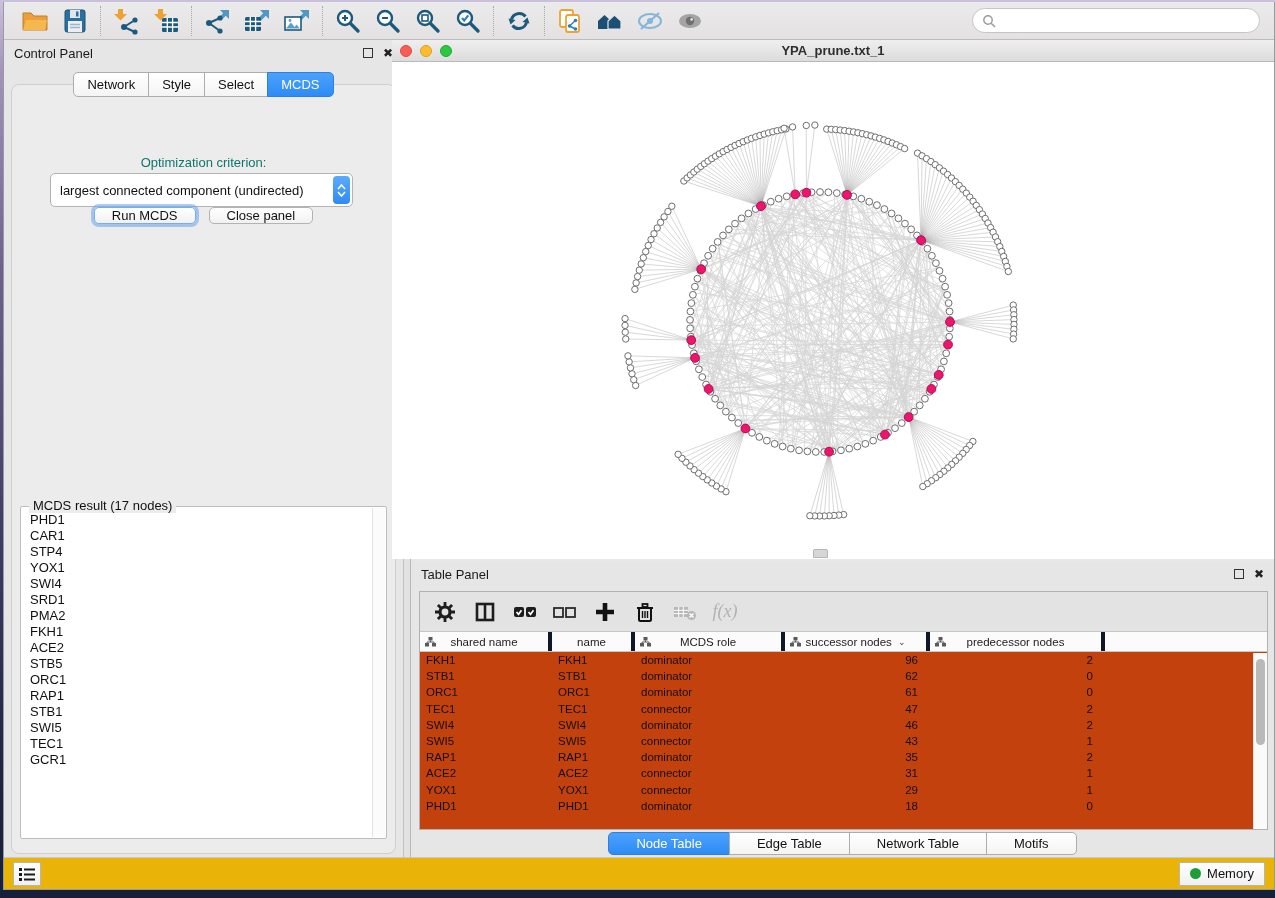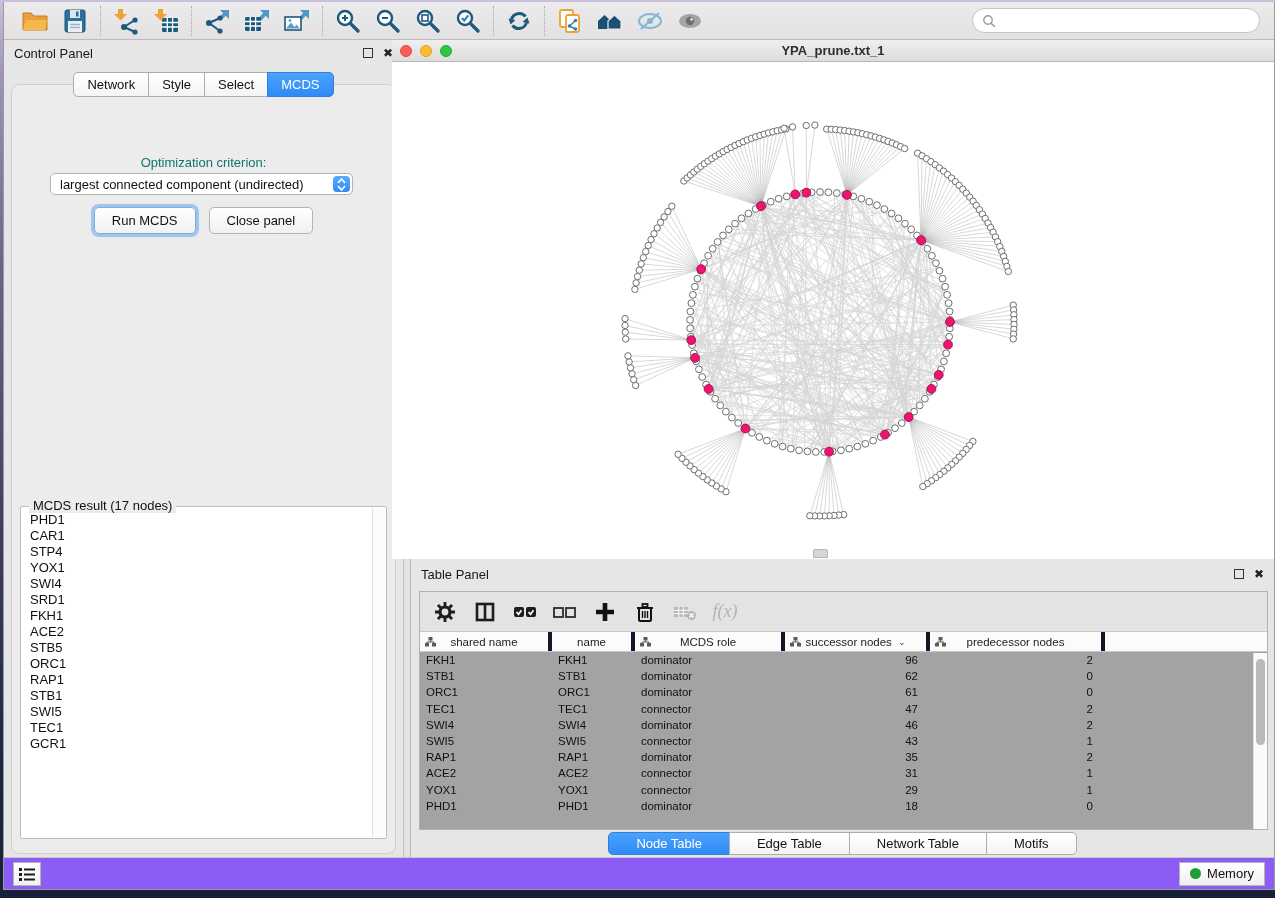--- a/index.html
+++ b/index.html
@@ -31,28 +31,28 @@
   .wicon.float { font-size:11px; border:1.5px solid #333; width:10px; height:10px; display:inline-block; }
   .seg-tabs { position:absolute; left:0; right:0; top:32px; display:flex; justify-content:center; z-index:3; }
   .seg { font-size:13px; padding:4px 13px; background:linear-gradient(#fff,#f4f4f4);
     border:1px solid #adadad; margin-left:-1px; color:#111; }
   .seg:first-child { border-radius:5px 0 0 5px; margin-left:0; }
   .seg:last-child { border-radius:0 5px 5px 0; }
   .seg.sel { background:linear-gradient(#4ba2fd,#2f8bf5); border-color:#2f7fe0; color:#fff; }
   .inner-panel { position:absolute; left:7px; right:7px; top:44px; bottom:3px;
     background:#ececec; border:1px solid #cfcfcf; border-radius:8px; }
   .opt-label { position:absolute; left:0; right:0; top:70px; text-align:center; font-size:13px; color:#0f766e; }
-  .opt-select { position:absolute; left:38px; right:42px; top:88px; height:22px;
+  .opt-select { position:absolute; left:38px; right:42px; top:88px; height:34px;
     background:#fff; border:1px solid #b3b3b3; border-radius:5px;
     display:flex; align-items:center; font-size:13px; color:#111; padding-left:9px; }
   .opt-stepper { position:absolute; right:2px; top:2px; bottom:2px; width:17px; border-radius:4px;
     background:linear-gradient(#5aabfe,#2f8bf5); display:flex; flex-direction:column;
     align-items:center; justify-content:center; gap:1px; }
   .btn-row { position:absolute; left:0; right:0; top:122px; display:flex; justify-content:center; gap:13px; }
-  .btn { font-size:13px; color:#111; height:27px; padding:0 17px;
+  .btn { font-size:13px; color:#111; height:17px; padding:0 17px;
     background:linear-gradient(#fff,#f1f1f1); border:1px solid #b3b3b3; border-radius:5px;
     display:flex; align-items:center; }
   .btn.focused { box-shadow:0 0 0 3px rgba(110,170,240,.6); border-color:#7aaede; }
   .groupbox { position:absolute; left:8px; right:8px; top:421px; bottom:14px;
     border:1px solid #bdbdbd; border-radius:2px; background:#fff; }
   .groupbox-label { position:absolute; top:-9px; left:8px; font-size:13px; color:#111;
     background:#ececec; padding:0 4px; }
   .mcds-list { position:absolute; left:1px; right:14px; top:5px; bottom:1px;
     overflow:hidden; font-size:13px; color:#111; padding-left:8px; }
   .mcds-list .row { height:16px; line-height:16px; }
@@ -74,21 +74,21 @@
   .light.yellow { background:#fdbc2e; border:1px solid #dfa024; }
   .light.green { background:#2bc840; border:1px solid #24a834; }
   .nv-title { position:absolute; left:0; right:0; text-align:center; font-size:13px; font-weight:bold; color:#2e2e2e; }
   .nv-canvas { position:relative; width:100%; height:497px; background:#fff; overflow:hidden; }
   .canvas-grip { position:absolute; left:421px; bottom:1px; width:15px; height:9px;
     background:#d6d6d6; border:1px solid #b5b5b5; border-radius:2px 2px 0 0; }
 
   
   .table-panel { position:absolute; left:407px; top:559px; right:0; bottom:32px; background:#e6e6e6; }
   .tp-body { position:absolute; left:8px; right:6px; top:30px; bottom:27px;
-    background:#a3a3a3; border:1px solid #b2b2b2; }
+    background:#c2410c; border:1px solid #b2b2b2; }
   .tp-toolbar { height:40px; background:#e3e3e3; border-bottom:1px solid #c6c6c6;
     display:flex; align-items:center; gap:14px; padding:0 12px; }
   .tpi { display:flex; align-items:center; justify-content:center; width:26px; height:26px; }
   .fx { font-family:"Liberation Serif", serif; font-style:italic; font-size:18px; color:#b2b2b2; }
   .grid-head { display:grid; grid-template-columns:132px 83px 150px 145px 175px 1fr;
     height:20px; background:#fbfbfb; border-bottom:1px solid #c8c8c8; font-size:11.5px; color:#1c1c1c; }
   .th { position:relative; display:flex; align-items:center; justify-content:center;
     border-right:4px solid #0f172a; }
   .th:last-child, .th.empty { border-right:none; }
   .th .cicon { position:absolute; left:5px; top:5px; }
@@ -100,21 +100,21 @@
   .td.num { text-align:right; padding-right:12px; }
   .tp-vscroll { position:absolute; right:0; top:61px; width:14px; bottom:0;
     background:#fafafa; border-left:1px solid #e0e0e0; }
   .tp-thumb { position:absolute; left:2px; right:2px; top:6px; height:86px;
     background:#b9b9b9; border-radius:5px; }
   .tp-tabs { position:absolute; left:0; right:0; bottom:2px; display:flex; justify-content:center; }
   .tp-tabs .seg { padding:3px 27px;margin-top:7px; }
 
   
   .status-bar { position:absolute; left:0; bottom:0; width:100%; height:32px;
-    background:#8b5cf6; border-top:1px solid #c9c9c9; display:flex; align-items:center; padding:0 9px; }
+    background:#eab308; border-top:1px solid #c9c9c9; display:flex; align-items:center; padding:0 9px; }
   .sb-btn { width:28px; height:24px; background:linear-gradient(#fff,#f0f0f0);
     border:1px solid #b5b5b5; display:flex; align-items:center; justify-content:center; }
   .mem-btn { margin-left:auto; height:24px; background:linear-gradient(#fff,#f0f0f0);
     border:1px solid #b5b5b5; display:flex; align-items:center; gap:6px; padding:0 10px; font-size:13px; color:#111; }
   .mem-dot { width:11px; height:11px; border-radius:50%; background:#1d9e37; }
 </style>
 </head>
 <body>
 
 <div class="window">
@@ -301,20 +301,21 @@
       </div>
       <div class="groupbox">
         <div class="groupbox-label">MCDS result (17 nodes)</div>
         <div class="mcds-list" id="mcds-list">
             <div class="row">PHD1</div>
             <div class="row">CAR1</div>
             <div class="row">STP4</div>
             <div class="row">YOX1</div>
             <div class="row">SWI4</div>
             <div class="row">SRD1</div>
+            <div class="row">PMA2</div>
             <div class="row">FKH1</div>
             <div class="row">ACE2</div>
             <div class="row">STB5</div>
             <div class="row">ORC1</div>
             <div class="row">RAP1</div>
             <div class="row">STB1</div>
             <div class="row">SWI5</div>
             <div class="row">TEC1</div>
             <div class="row">GCR1</div>
           </div>

